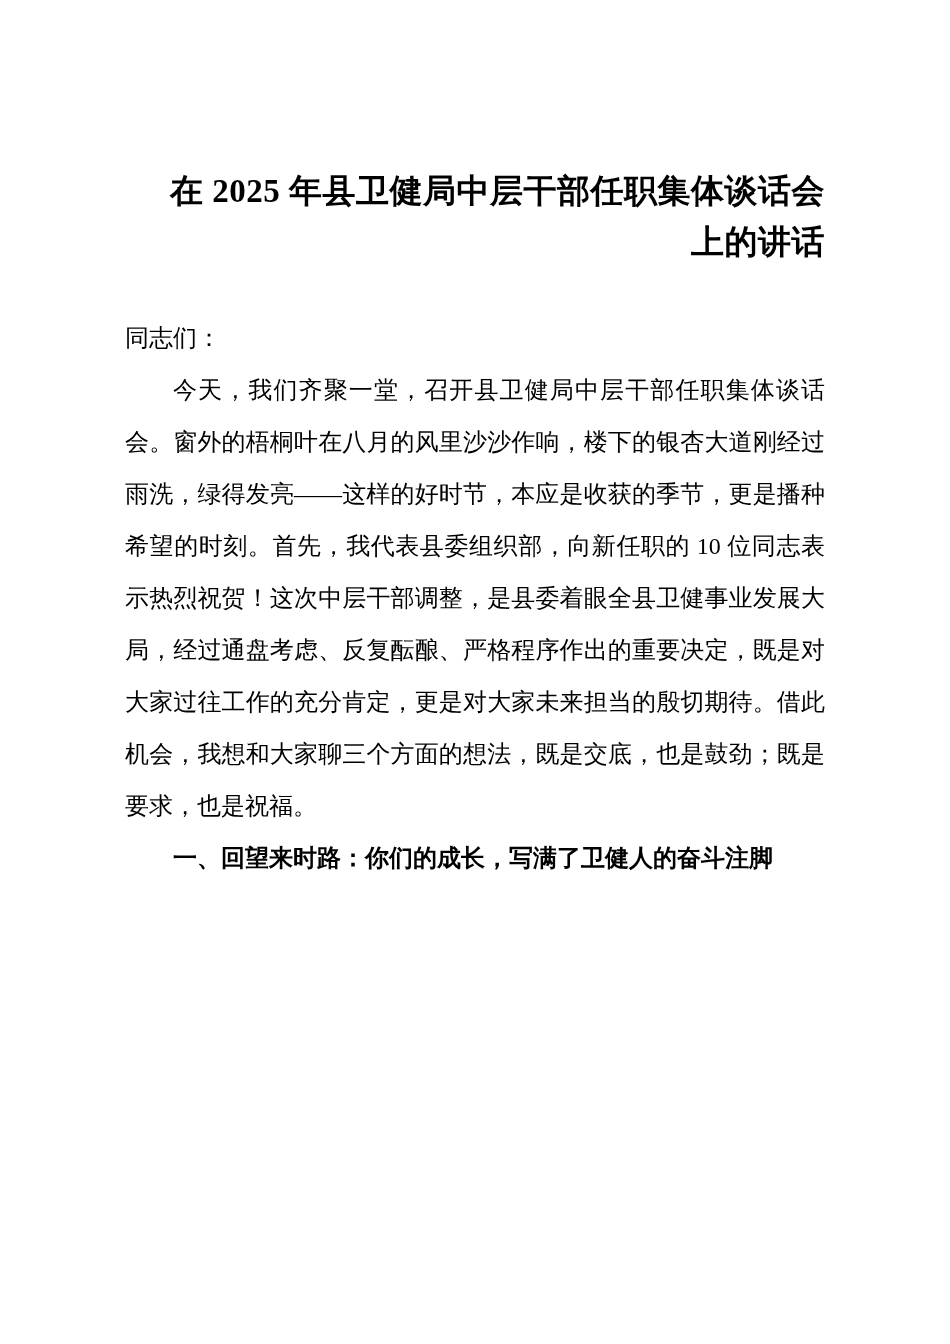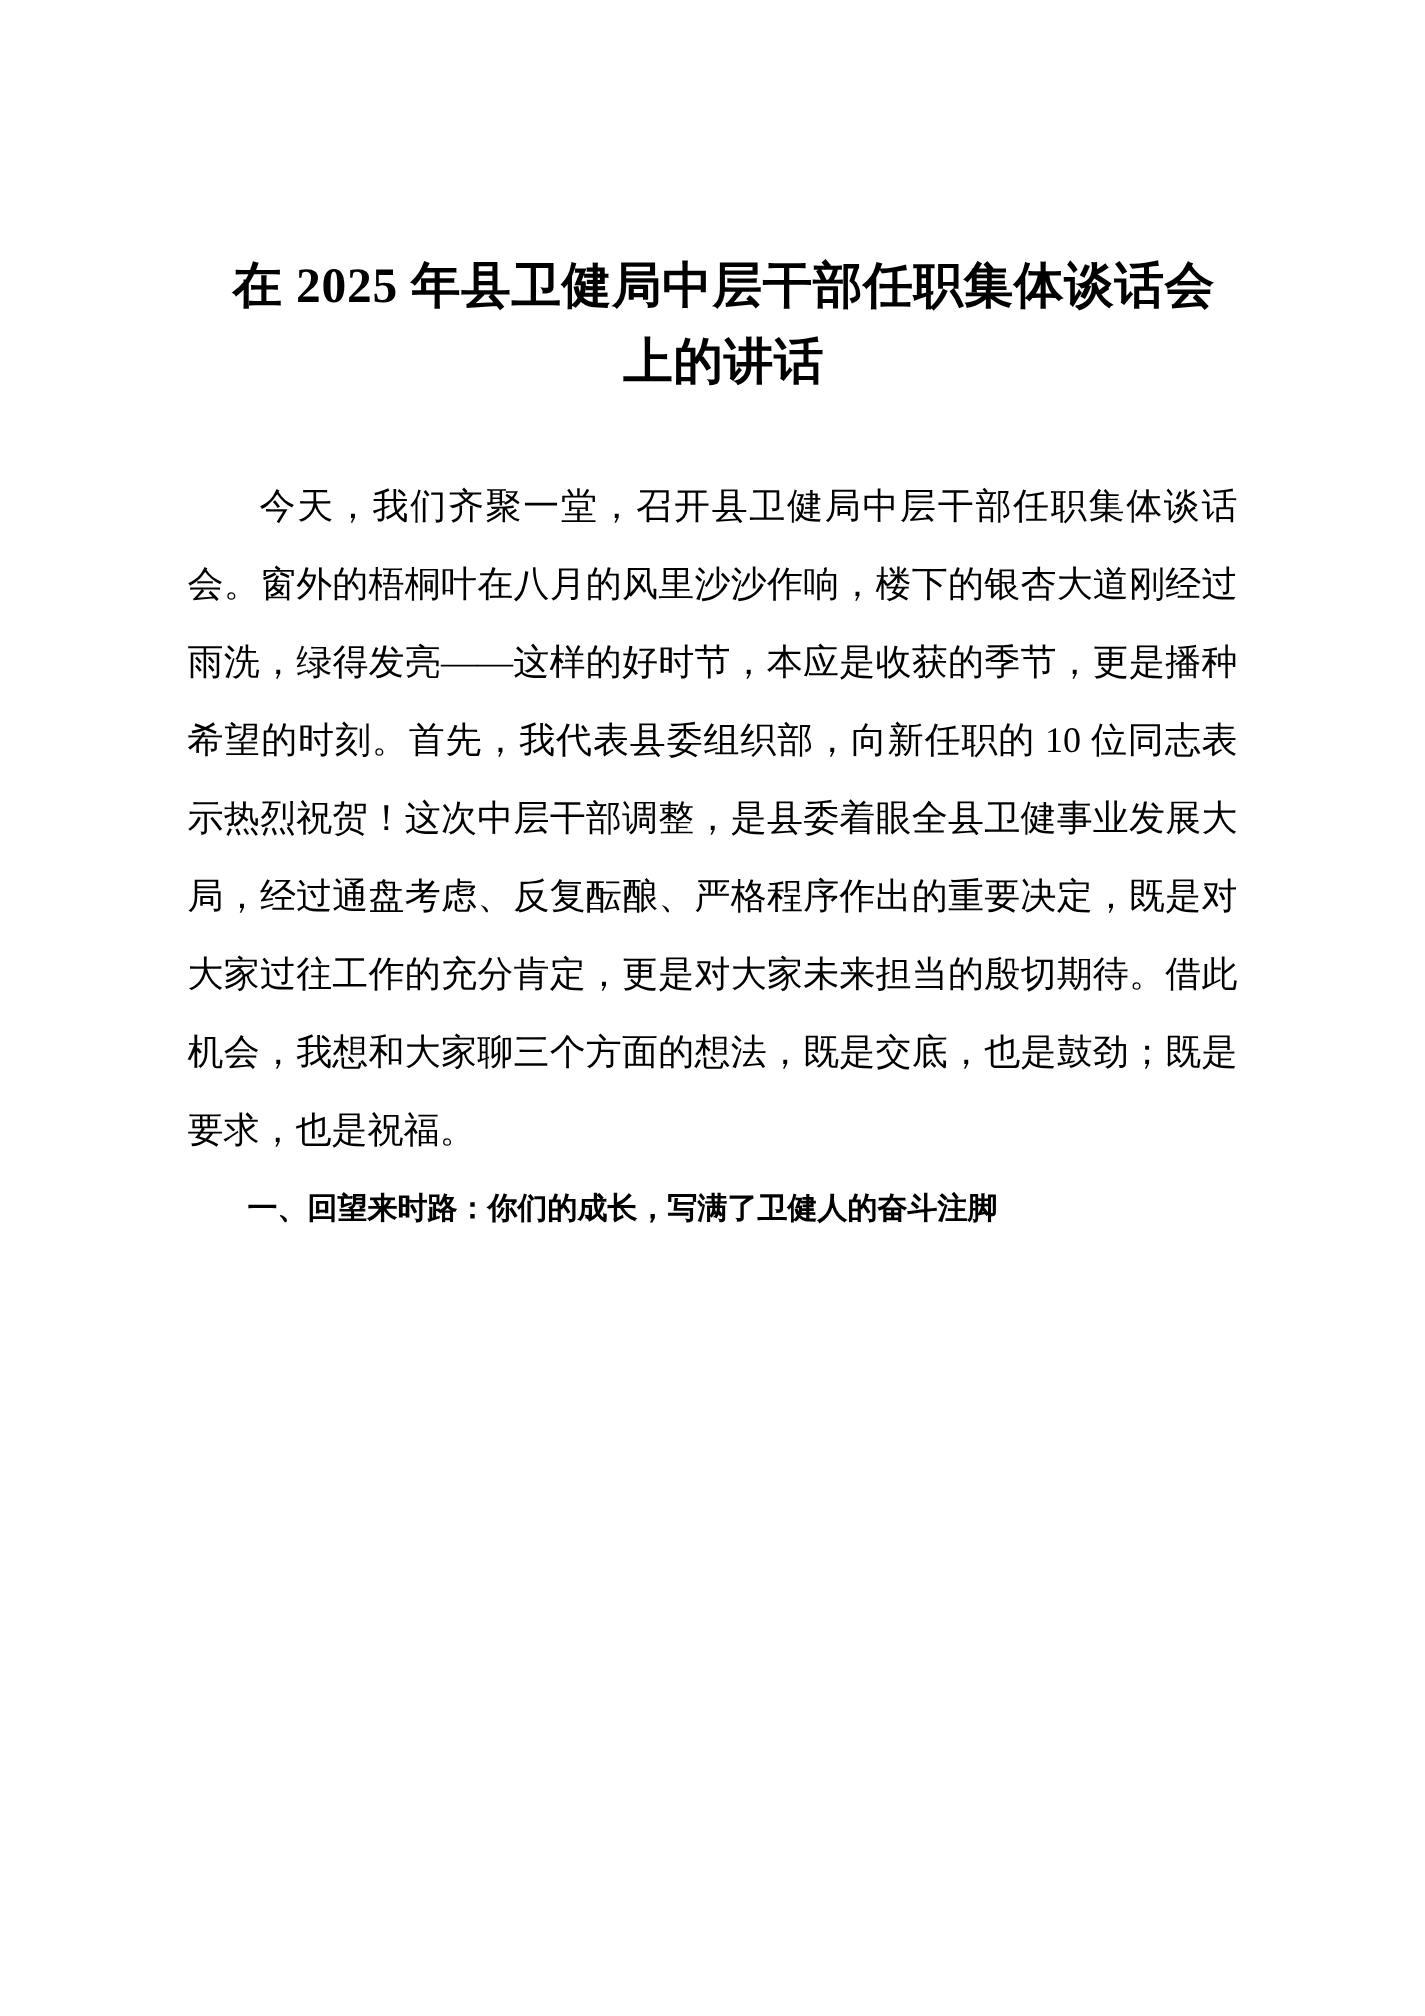--- a/index.html
+++ b/index.html
@@ -16,21 +16,21 @@
     box-sizing: border-box;
     padding: 166px 125px 0 125px;
     overflow: hidden;
     color: #000000;
   }
   .doc-title {
     font-family: "Liberation Serif", serif;
     font-weight: bold;
     font-size: 33px;
     line-height: 1.55;
-    text-align: center;
+    text-align: right;
     margin: 0 0 44px 15px;
     letter-spacing: 0.5px;
   }
   .salutation {
     font-family: "Liberation Serif", serif;
     font-size: 24px;
     line-height: 52px;
     margin: 0;
     text-align: justify;
   }
@@ -41,31 +41,32 @@
     margin: 0;
     text-align: justify;
     text-justify: inter-character;
   }
   .indent {
     text-indent: 2em;
   }
   .section-heading {
     font-family: "Liberation Sans", sans-serif;
     font-weight: bold;
-    font-size: 20px;
+    font-size: 24px;
     line-height: 52px;
     margin: 0;
     text-indent: 2em;
     text-align: justify;
   }
 </style>
 </head>
 <body>
 
 <div class="page">
   <h1 class="doc-title">在 2025 年县卫健局中层干部任职集体谈话会上的讲话</h1>
 
+  <p class="salutation">同志们：</p>
 
   <p class="para indent">今天，我们齐聚一堂，召开县卫健局中层干部任职集体谈话会。窗外的梧桐叶在八月的风里沙沙作响，楼下的银杏大道刚经过雨洗，绿得发亮——这样的好时节，本应是收获的季节，更是播种希望的时刻。首先，我代表县委组织部，向新任职的 10 位同志表示热烈祝贺！这次中层干部调整，是县委着眼全县卫健事业发展大局，经过通盘考虑、反复酝酿、严格程序作出的重要决定，既是对大家过往工作的充分肯定，更是对大家未来担当的殷切期待。借此机会，我想和大家聊三个方面的想法，既是交底，也是鼓劲；既是要求，也是祝福。</p>
 
   <h2 class="section-heading">一、回望来时路：你们的成长，写满了卫健人的奋斗注脚</h2>
 
 </div>
 
 </body></html>

